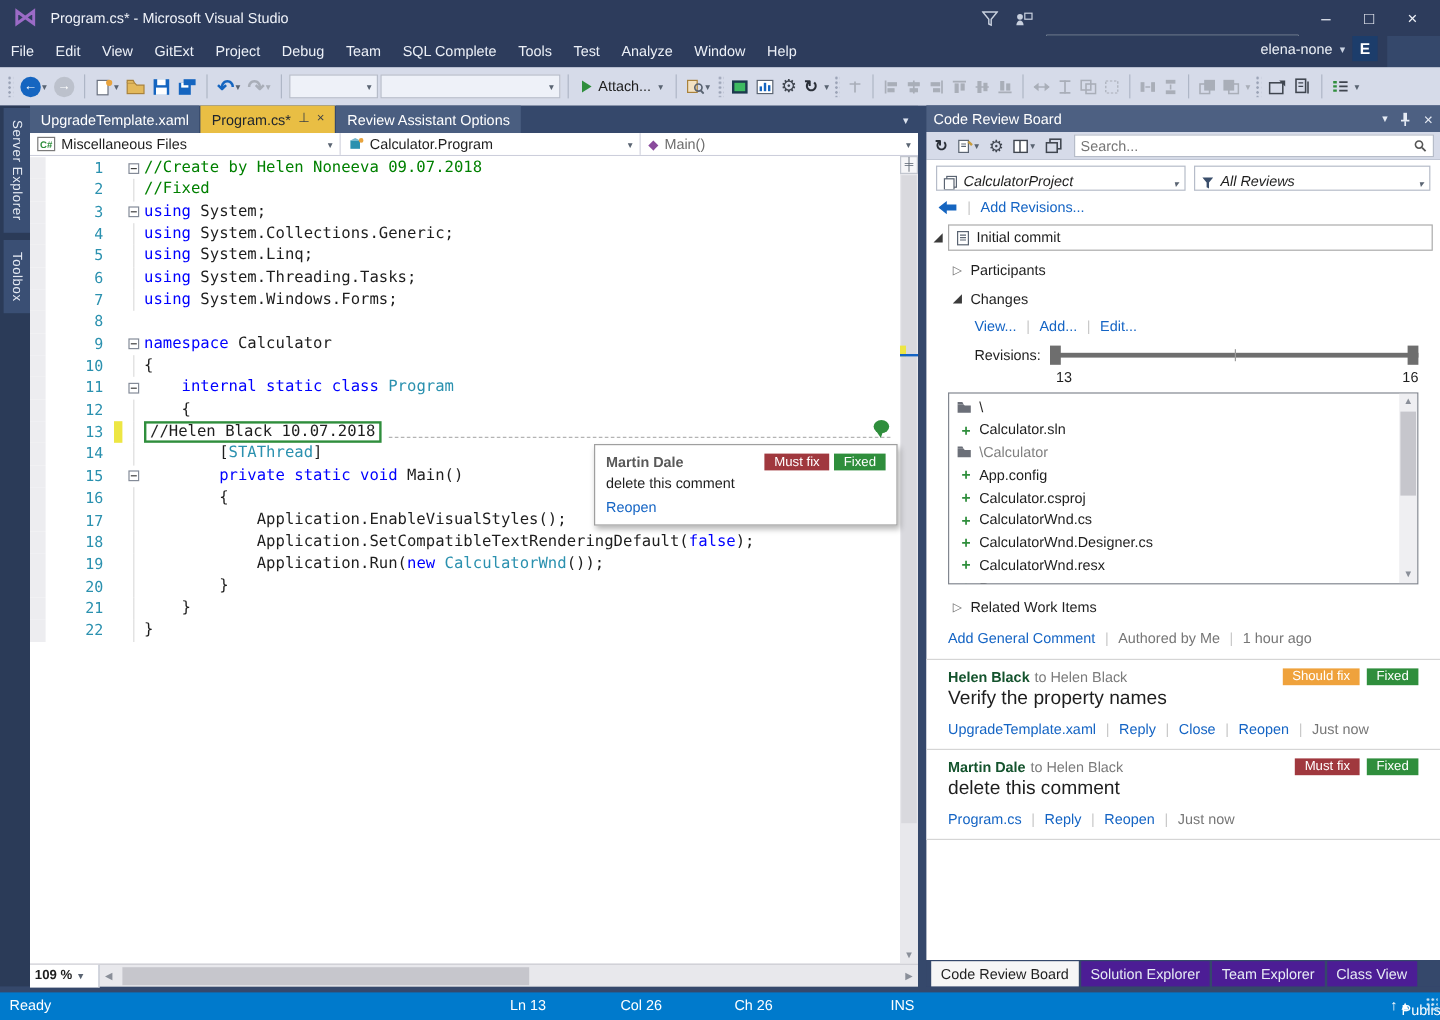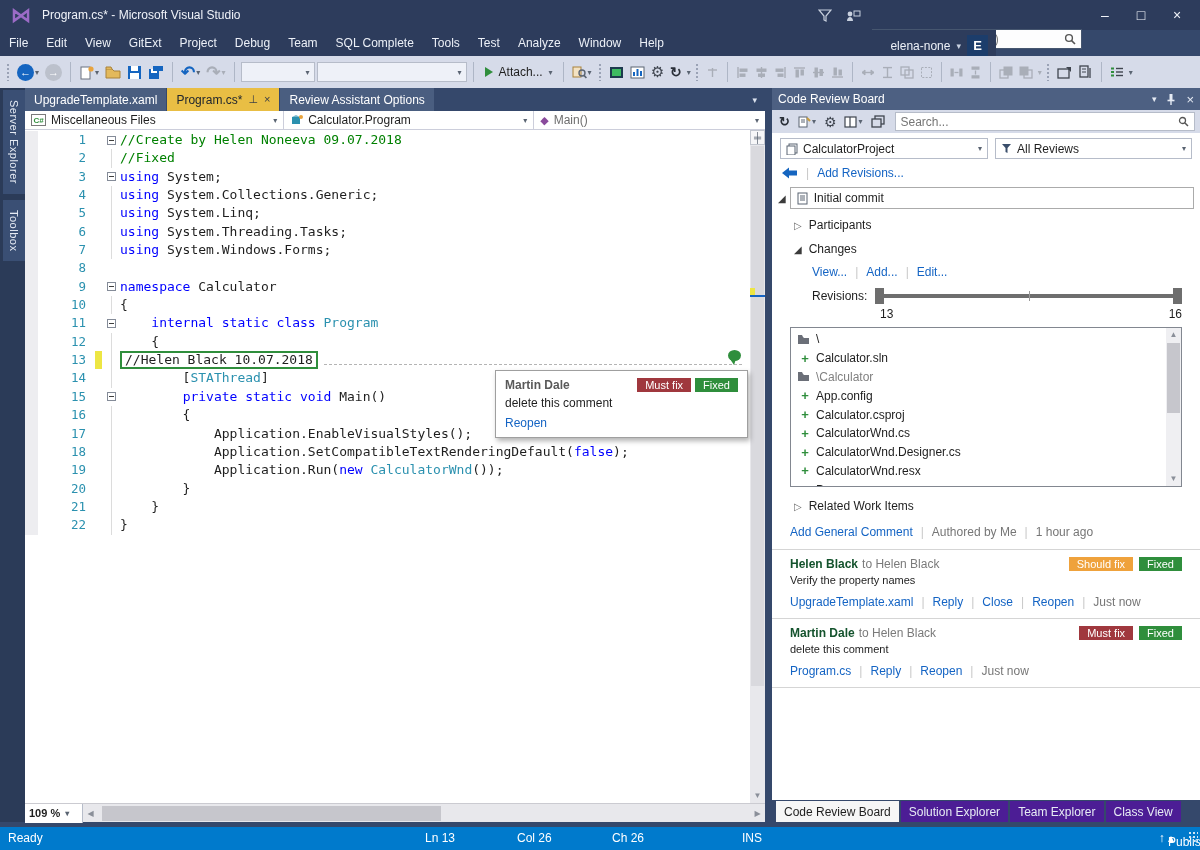--- a/index.html
+++ b/index.html
@@ -13,22 +13,22 @@
   #vslogo{width:26px;height:22px;margin:0 8px 0 8px;color:#9B6BC6;font-size:20px;line-height:22px;text-align:center;font-weight:bold;}
   #titletext{font-size:12px;color:#F0F3F9;}
   #title-right{margin-left:auto;display:flex;align-items:center;gap:10px;padding-right:10px;}
   .tb-glyph{width:18px;height:18px;display:inline-flex;align-items:center;justify-content:center;}
   #quicklaunch{width:210px;height:20px;background:#FDFDFE;border:1px solid #46566F;display:flex;align-items:center;margin-top:48px;}
   #quicklaunch input{flex:1;border:0;outline:0;background:transparent;font-family:"Liberation Sans",sans-serif;
                      font-size:12px;color:#5B5B5B;padding:0 6px;}
   .winbtn{color:#F0F3F9;font-size:14px;width:26px;text-align:center;cursor:default;}
 
   
-  #menubar{position:absolute;left:0;top:30px;width:996px;height:26px;background:#2D3C5C;
-           display:flex;align-items:flex-end;color:#ECF0F7;}
+  #menubar{position:absolute;left:0;top:30px;width:1156px;height:26px;background:#2D3C5C;
+           display:flex;align-items:flex-start;color:#ECF0F7;}
   .menu-item{padding:0 9px;line-height:26px;font-size:12px;}
   #menu-right{margin-left:auto;display:flex;align-items:center;gap:6px;padding-right:8px;}
   #user-name{font-size:12px;color:#ECF0F7;}
   #user-caret{font-size:9px;color:#C9D2E2;}
   #avatar{width:21px;height:21px;background:#1C3D6B;color:#FFF;font-size:13px;font-weight:bold;
           display:flex;align-items:center;justify-content:center;}
 
   
   #toolbar{position:absolute;left:0;top:56px;width:1200px;height:32px;background:#D6DBE9;
            display:flex;align-items:center;padding:0 4px;gap:2px;}
@@ -127,21 +127,21 @@
   #panel{position:absolute;left:772px;top:0;width:428px;height:734px;background:#35486B;}
   #p-title{position:absolute;left:0;top:0;right:0;height:22px;background:#4D6082;color:#FFF;
            display:flex;align-items:center;padding:0 6px;font-size:12px;}
   #p-title .icons{margin-left:auto;display:flex;align-items:center;gap:10px;color:#E6EBF4;}
   #p-toolbar{position:absolute;left:0;top:22px;right:0;height:23px;background:#D6DBE9;display:flex;align-items:center;padding:0 5px;gap:4px;}
   #p-search{flex:1;height:19px;background:#FFF;border:1px solid #B6BCC9;display:flex;align-items:center;margin-left:4px;}
   #p-search input{flex:1;border:0;outline:0;background:transparent;font-family:"Liberation Sans",sans-serif;font-size:12px;color:#6B6B6B;padding:0 5px;}
   #p-body{position:absolute;left:0;top:45px;right:0;bottom:22px;background:#FFF;overflow:hidden;}
 
   #p-combos{display:flex;gap:7px;padding:5px 8px 4px 8px;}
-  .p-combo{height:21px;border:1px solid #B6BCC9;background:#FFF;display:flex;align-items:center;padding:0 5px;gap:5px;}
+  .p-combo{height:21px;border:1px solid #B6BCC9;background:#FFF;display:flex;align-items:flex-end;padding:0 5px;gap:5px;font-style:italic;}
   .p-combo .caret{margin-left:auto;}
   #combo-project{width:208px;}
   #combo-filter{flex:1;}
 
   #p-addrev{display:flex;align-items:center;gap:8px;padding:3px 8px 5px 10px;}
   .vbar{color:#C8C8C8;}
   .link{color:#1464C4;}
   .muted{color:#767676;}
 
   .tree-row{display:flex;align-items:center;}
@@ -173,21 +173,21 @@
 
   #row-related{padding:12px 0 0 22px;gap:7px;}
   #row-general{display:flex;align-items:center;gap:8px;padding:12px 0 10px 18px;font-size:12px;}
 
   .comment-card{border-top:1px solid #D5D5D5;padding:7px 18px 9px 18px;background:#FFF;}
   .comment-card:last-of-type{border-bottom:1px solid #D5D5D5;}
   .cc-hdr{display:flex;align-items:center;}
   .cc-author{font-weight:bold;color:#14532d;font-size:12px;}
   .cc-to{color:#7A7A7A;font-size:12px;margin-left:4px;}
   .cc-badges{margin-left:auto;display:flex;gap:6px;}
-  .cc-body{margin-top:3px;font-size:11px;}
+  .cc-body{margin-top:3px;font-size:16px;}
   .cc-links{margin-top:9px;display:flex;align-items:center;gap:8px;font-size:12px;}
 
   #p-tabs{position:absolute;left:0;bottom:0;right:0;height:22px;background:#35486B;display:flex;align-items:flex-end;padding-left:4px;}
   .p-tab{height:21px;display:flex;align-items:center;padding:0 8px;font-size:12px;color:#E6EBF4;background:#4c1d95;margin-right:2px;}
   .p-tab.active{background:#F6F6F6;color:#1E1E1E;}
 
   
   #statusbar{position:absolute;left:0;top:827px;width:1200px;height:23px;background:#007ACC;color:#FFF;font-size:12px;}
   #statusbar span{position:absolute;top:4px;}
   #st-ready{left:8px;}

